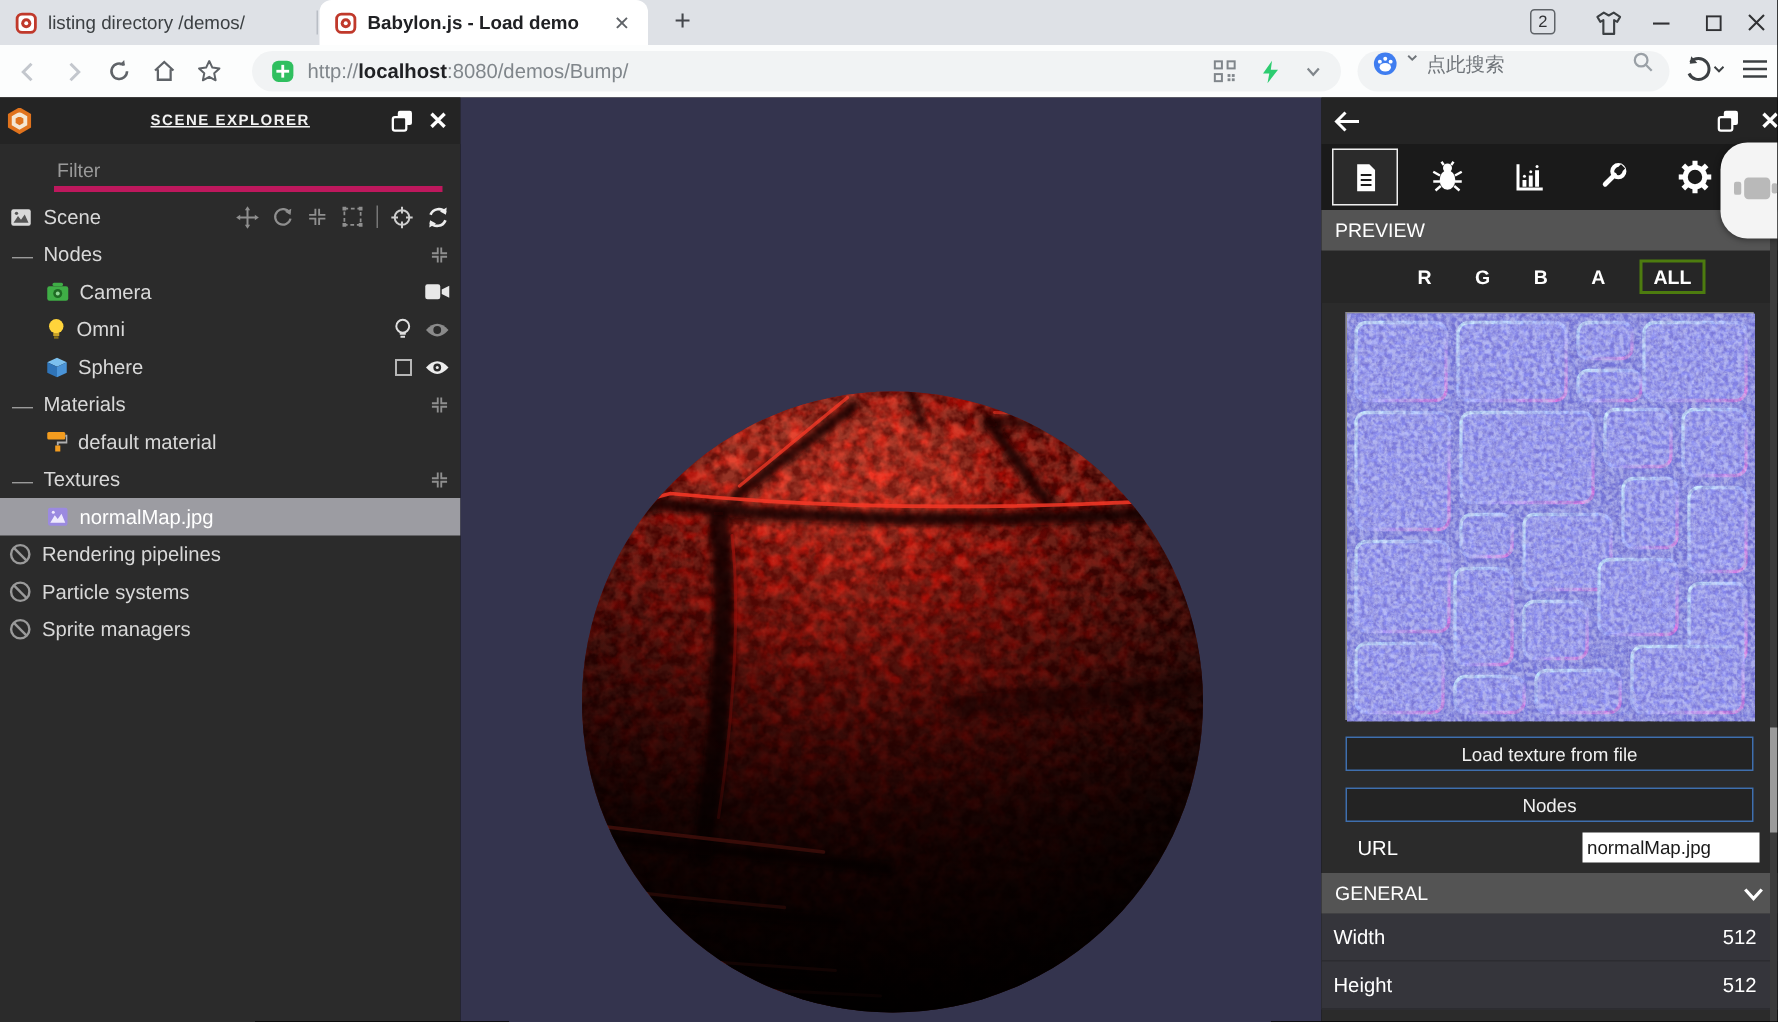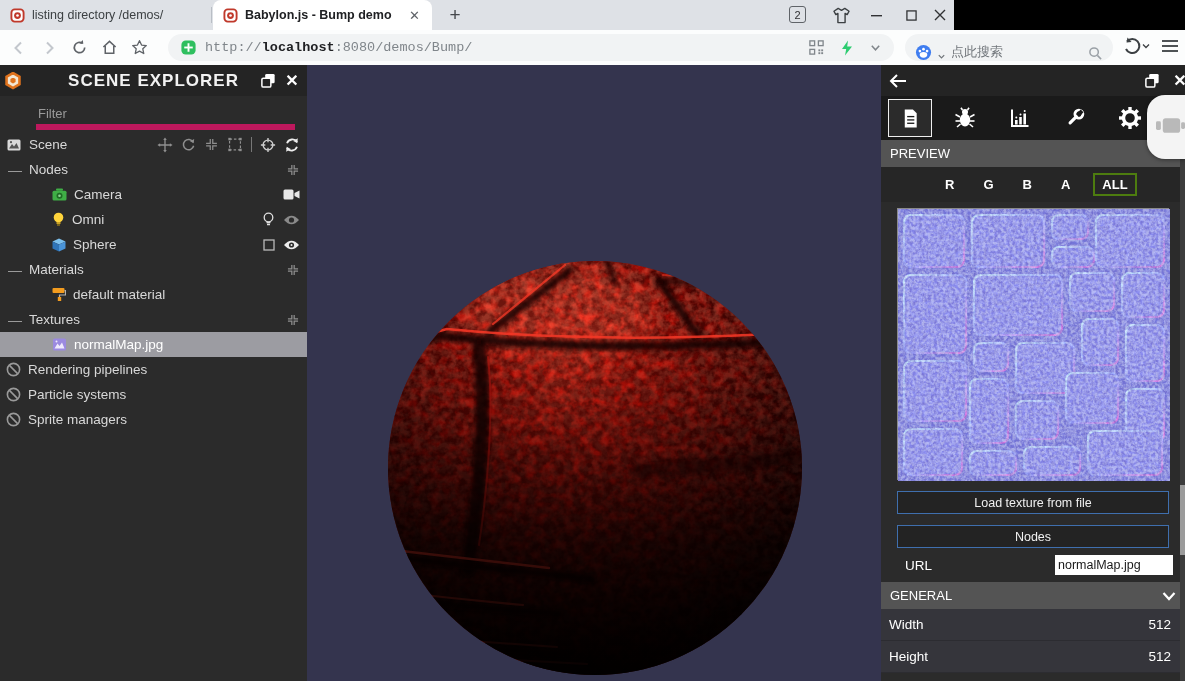--- a/index.html
+++ b/index.html
@@ -1,62 +1,62 @@
 <!DOCTYPE html>
 <html><head>
 <meta charset="utf-8">
 <style>
   * { margin:0; padding:0; box-sizing:border-box; }
   html,body { width:1185px; height:681px; overflow:hidden; background:#000; }
   #app { position:relative; width:1185px; height:681px; font-family:"Liberation Sans", sans-serif; overflow:hidden; }
 
   
-  #tabbar { position:absolute; left:0; top:0; width:954px; height:30px; background:#dee1e6; }
+  #tabbar { position:absolute; left:0; top:0; width:1185px; height:30px; background:#dee1e6; }
   .tab { position:absolute; top:0; height:30px; display:flex; align-items:center; gap:7px; padding:0 10px; font-size:12.5px; color:#3c4043; }
   .tab.inactive { left:0; width:211px; }
   .tab.active { left:213px; width:219px; background:#fff; border-radius:8px 8px 0 0; font-weight:bold; color:#202124; }
   .tab-sep { position:absolute; left:211px; top:7px; width:1px; height:16px; background:#b9bec5; }
   .tab-title { white-space:nowrap; overflow:hidden; text-overflow:ellipsis; flex:1; }
   .tab-close { font-size:13px; color:#5f6368; font-weight:normal; padding:0 2px; }
   .newtab { position:absolute; left:441px; top:2px; width:28px; height:26px; display:flex; align-items:center; justify-content:center; font-size:19px; color:#44474c; }
   .winctl { position:absolute; top:0; height:30px; display:flex; align-items:center; justify-content:center; color:#303134; }
   #win-badge { right:148px; width:17px; height:17px; top:6px; border:1.5px solid #5f6368; border-radius:3px; font-size:11px; height:17px; }
   #win-skin  { right:100px; width:26px; }
   #win-min { right:62px; width:30px; font-size:16px; }
   #win-max { right:28px; width:30px; }
   #win-close { right:0; width:28px; font-size:14px; }
 
-  #addressbar { position:absolute; left:0; top:30px; width:1185px; height:35px; background:#fcfdfd; display:flex; align-items:center;font-family:Liberation Mono, monospace; }
+  #addressbar { position:absolute; left:0; top:30px; width:1185px; height:35px; background:#fcfdfd; display:flex; align-items:center; }
   .nav-ic { display:flex; align-items:center; justify-content:center; width:30px; height:28px; }
   #url-pill { position:absolute; left:168px; top:4px; width:726px; height:27px; background:#f1f3f4; border-radius:14px; display:flex; align-items:center; padding:0 12px; gap:8px; }
   #url-text { font-size:13.5px; color:#80868b; white-space:nowrap; flex:1; }
   #url-text b { color:#202124; font-weight:bold; }
   #pill-right { display:flex; align-items:center; gap:15px; }
-  #search-pill { position:absolute; left:905px; top:4px; width:208px; height:27px; background:#f1f3f4; border-radius:14px; display:flex; align-items:flex-end; padding:0 10px; gap:5px; }
+  #search-pill { position:absolute; left:905px; top:4px; width:208px; height:27px; background:#f1f3f4; border-radius:14px; display:flex; align-items:flex-start; padding:0 10px; gap:5px; }
   #search-ph { font-size:13px; color:#70757a; flex:1; }
   #undo-wrap { position:absolute; left:1122px; top:6px; display:flex; align-items:center; }
   #menu-btn { position:absolute; left:1160px; top:7px; }
 
   
   #explorer { position:absolute; left:0; top:65px; width:307px; height:616px; background:#2b2b2b; color:#d6d6d6; }
   #canvas3d { position:absolute; left:307px; top:65px; width:574px; height:616px; background:#34344e; }
   #inspector { position:absolute; left:881px; top:65px; width:304px; height:616px; background:#2b2b2b; color:#e6e6e6; }
 
   .panel-header { position:relative; height:31px; background:#242424; display:flex; align-items:center; }
-  .panel-title { position:absolute; left:0; right:0; text-align:center; font-size:17px; font-weight:bold; letter-spacing:1px; color:#f2f2f2; }
+  .panel-title { position:absolute; left:0; right:0; text-align:center; font-size:10px; font-weight:bold; letter-spacing:1px; color:#f2f2f2;text-decoration:underline; }
   .hdr-ic { position:absolute; top:0; height:31px; display:flex; align-items:center; justify-content:center; width:26px; z-index:2; }
   .close-x { font-size:16px; font-weight:bold; color:#fff; }
 
   #filter-row { position:relative; height:36px; }
-  #filter-input { position:absolute; left:36px; right:12px; top:7px; background:transparent; border:none; border-bottom:6px solid #be185d; color:#cfcfcf; font-size:13px; font-family:"Liberation Sans",sans-serif; padding:3px 2px; outline:none; }
+  #filter-input { position:absolute; left:36px; right:12px; top:7px; background:transparent; border:none; border-bottom:4px solid #be185d; color:#cfcfcf; font-size:13px; font-family:"Liberation Sans",sans-serif; padding:3px 2px; outline:none; }
   #filter-input::placeholder { color:#9a9a9a; }
 
   .xrow { position:relative; height:25px; display:flex; align-items:center; font-size:13.5px; color:#d8d8d8; }
   .xrow .lbl { margin-left:7px; white-space:nowrap; }
-  .ind0 { padding-left:6px; } .indm { padding-left:8px; } .ind2 { padding-left:52px; }
+  .ind0 { padding-left:6px; } .indm { padding-left:8px; } .ind2 { padding-left:31px; }
   .xrow.selected { background:#9c9ca2; color:#fff; }
   .minus { color:#9a9a9a; font-size:14px; width:14px; text-align:center; }
   .xright { position:absolute; right:7px; display:flex; align-items:center; gap:8px; }
   .vsep { width:1px; height:15px; background:#777; }
 
   
   #itabs { height:44px; background:#1a1a1a; display:flex; align-items:center; gap:11px; padding-left:7px; }
   .itab { width:44px; height:38px; display:flex; align-items:center; justify-content:center; }
   .itab.active { border:1px solid #efefef; background:#2b2b2b; }
   .sect-bar { position:relative; height:27px; background:#545454; display:flex; align-items:center; padding:0 9px; }
@@ -95,21 +95,21 @@
         </svg>
       <span class="tab-title">listing directory /demos/</span>
     </div>
     <div class="tab-sep"></div>
     <div class="tab active">
       <svg width="15" height="15" viewBox="0 0 16 16">
           <rect x="1.5" y="1.5" width="13" height="13" rx="3.5" fill="#fff" stroke="#c0392b" stroke-width="2"></rect>
           <circle cx="8" cy="8" r="3.6" fill="#c0392b"></circle>
           <circle cx="8" cy="8" r="1.4" fill="#fff"></circle>
         </svg>
-      <span class="tab-title">Babylon.js - Bump demo</span>
+      <span class="tab-title">Babylon.js - Load demo</span>
       <span class="tab-close">✕</span>
     </div>
     <div class="newtab">+</div>
     <div class="winctl" id="win-badge">2</div>
     <div class="winctl" id="win-skin">
       <svg width="19" height="17" viewBox="0 0 20 18">
           <path d="M6.5,1.5 L10,3.5 L13.5,1.5 L18,4.5 L16,8 L13.8,6.8 L13.8,16.5 L6.2,16.5 L6.2,6.8 L4,8 L2,4.5 Z" fill="none" stroke="#3c4043" stroke-width="1.5" stroke-linejoin="round"></path>
         </svg>
     </div>
     <div class="winctl" id="win-min">

